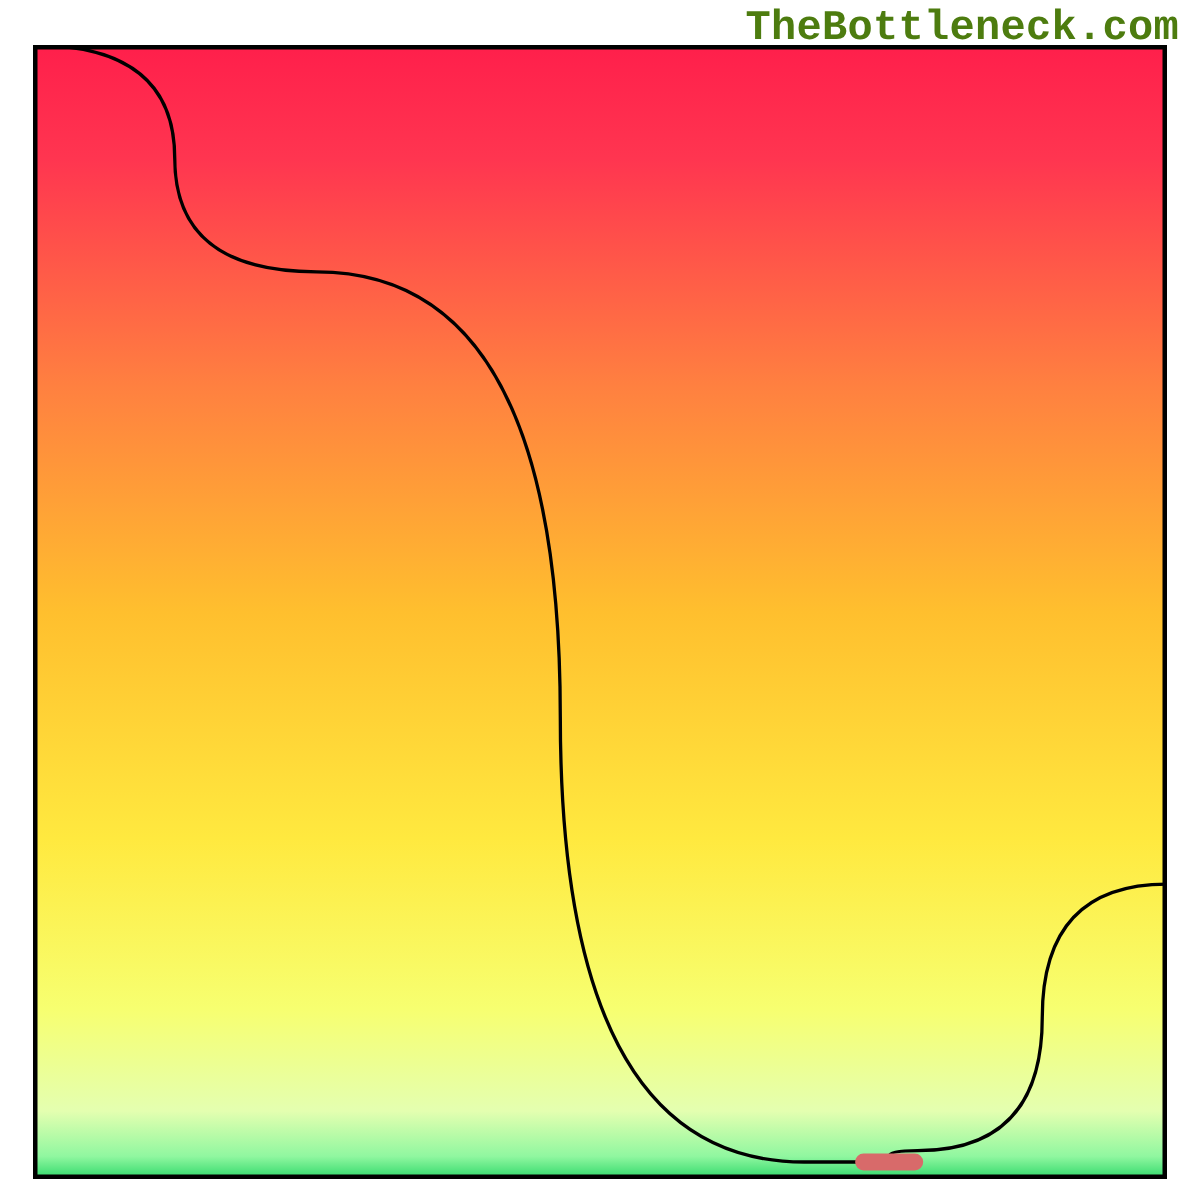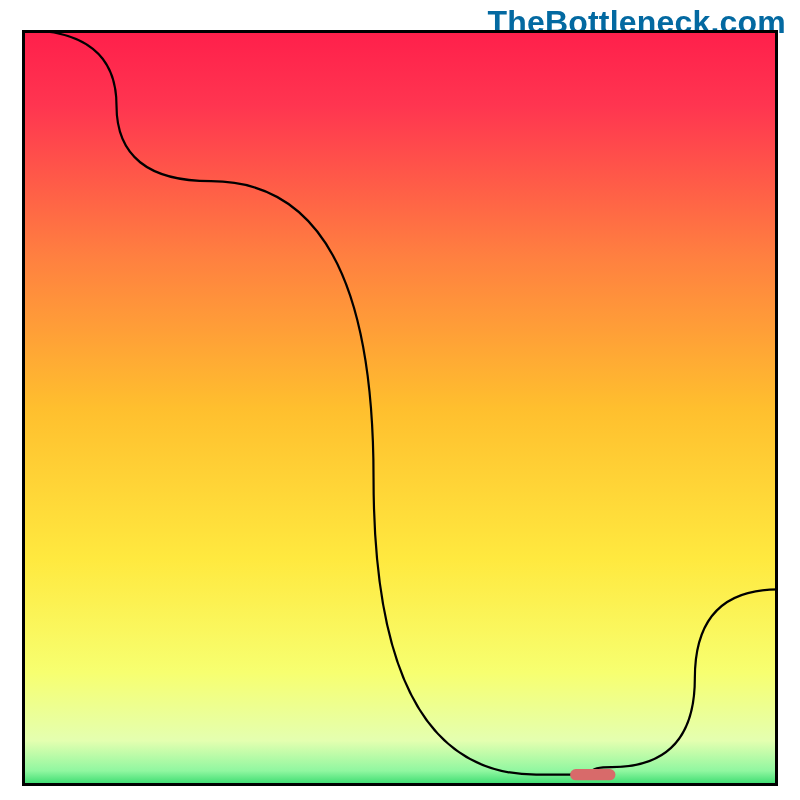--- a/index.html
+++ b/index.html
@@ -12,24 +12,25 @@
   }
   .wrap {
     position: relative;
     width: 800px;
     height: 800px;
   }
   .watermark {
     position: absolute;
     top: 4px;
     right: 14px;
-    font-size: 32px;
+    font-size: 28px;
     font-weight: 600;
-    color: #0369a1;
+    color: #4d7c0f;
     letter-spacing: 0.2px;
+    font-family: Liberation Mono, monospace;
   }
   .plot {
     position: absolute;
     left: 22px;
     top: 30px;
     width: 756px;
     height: 756px;
   }
   .plot svg {
     display: block;

